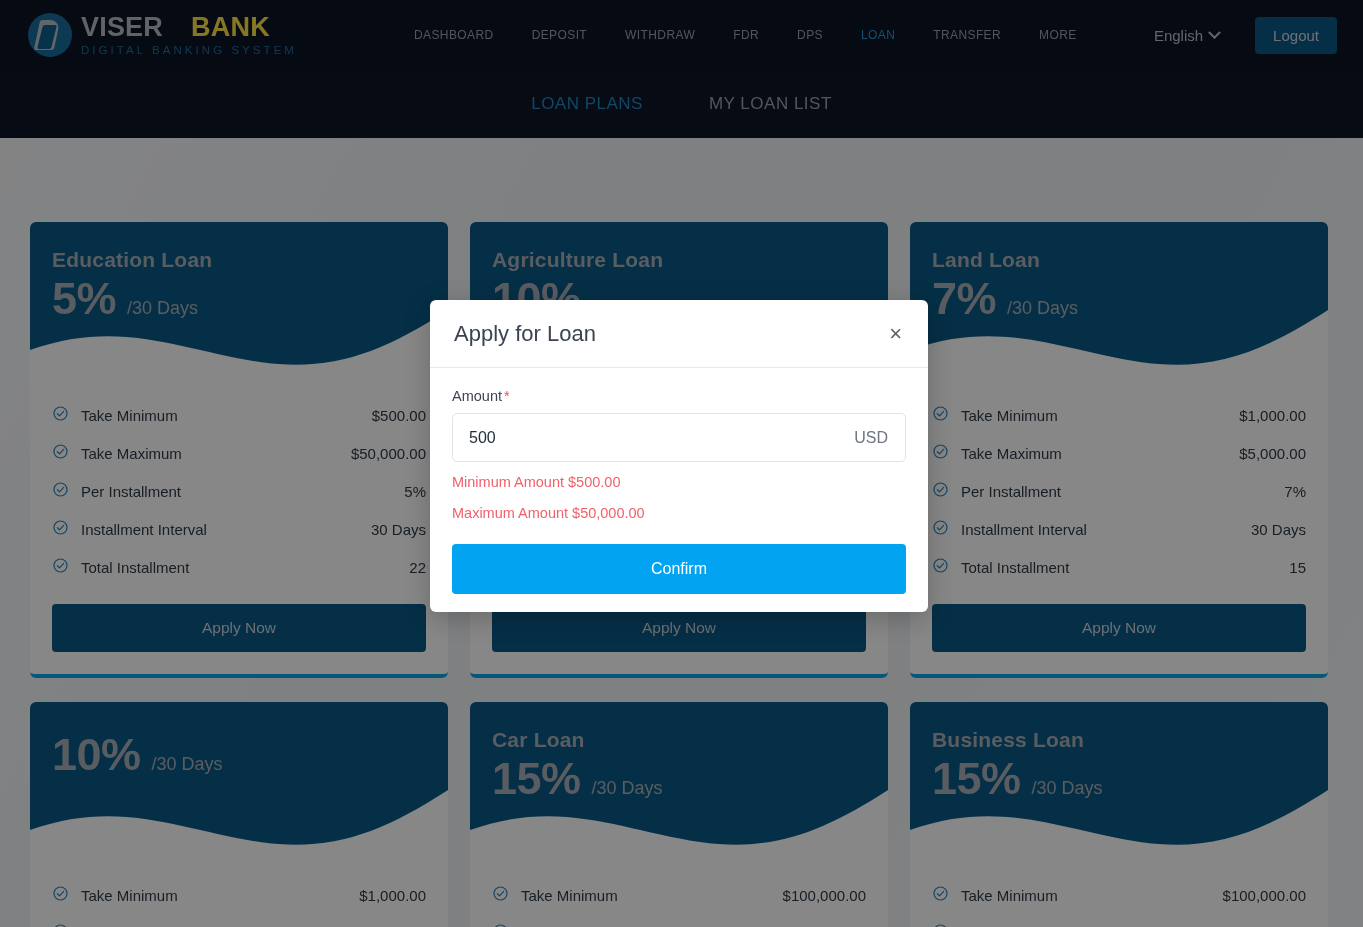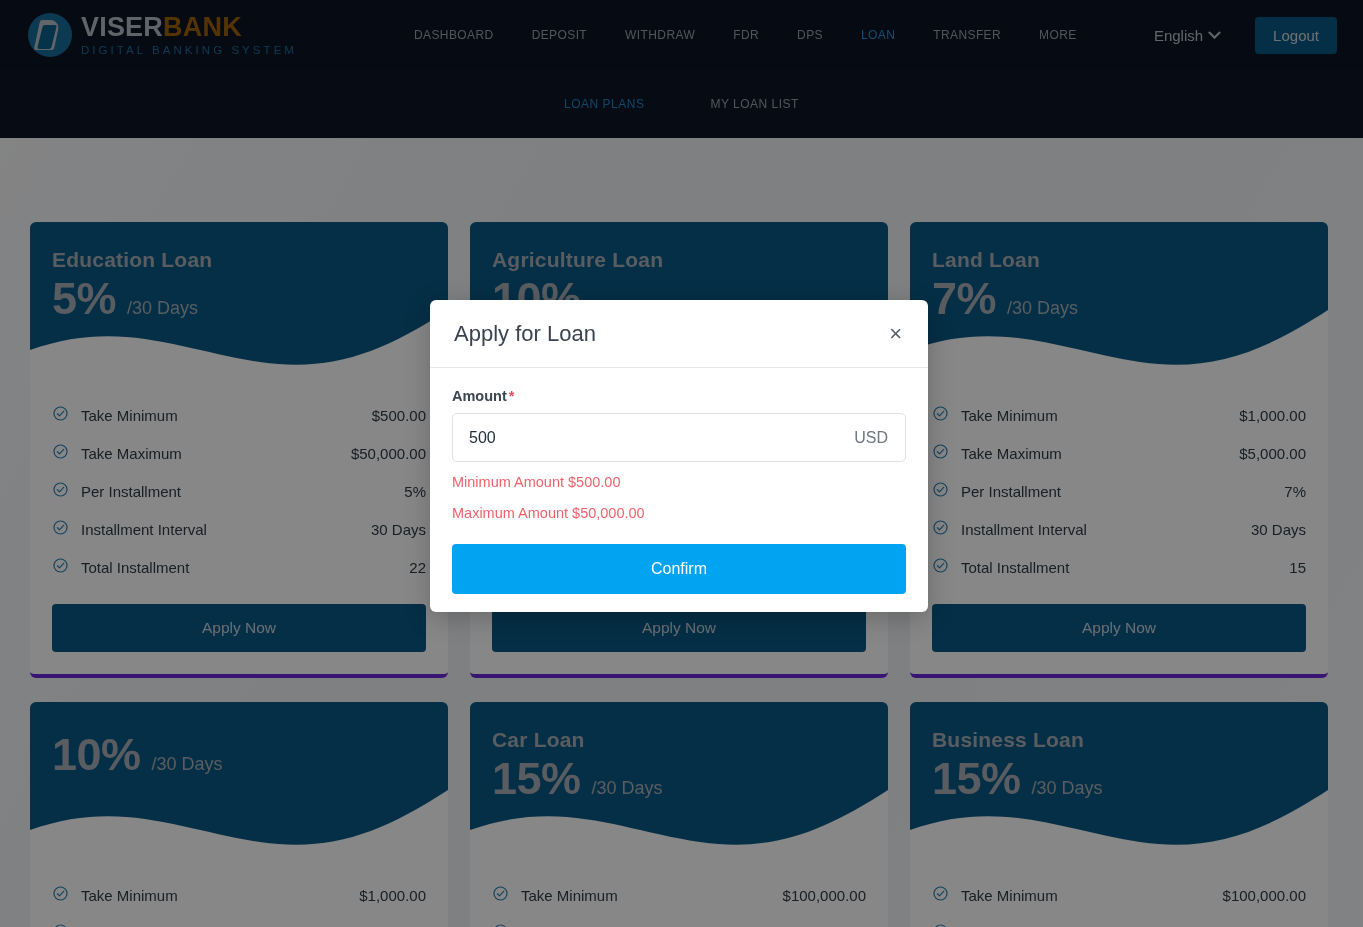--- a/index.html
+++ b/index.html
@@ -50,21 +50,21 @@
     background: #0c5f8c;
     transform: skewX(-14deg);
     border-radius: 2px;
   }
   .brand-text { margin-left: 9px; line-height: 1; }
   .brand-title {
     font-size: 27px; font-weight: bold; letter-spacing: .2px;
     font-family: "Liberation Sans Narrow","Liberation Sans", sans-serif;
   }
   .brand-title .b1 { color: #b5bcc4; }
-  .brand-title .b2 { color: #a16207; }
+  .brand-title .b2 { color: #fde047; margin-left: 28px; }
   .brand-sub {
     font-size: 11.5px; color: #1f6f9c; letter-spacing: 3.05px;
     margin-top: 4px; font-weight: 500;
   }
 
   .mainnav { display: flex; align-items: center; margin-left: 98px; gap: 0; }
   .mainnav a {
     color: #9aa2ad; text-decoration: none;
     font-size: 12px; letter-spacing: .4px; font-weight: 500;
     padding: 0 19px;
@@ -91,37 +91,37 @@
   }
 
   
   .subnav {
     position: absolute; left: 0; top: 70px; width: 1363px; height: 68px;
     background: #0d1526;
     display: flex; align-items: center; justify-content: center; gap: 66px;
     z-index: 5;
   }
   .subnav a {
-    text-decoration: none; font-size: 12px; letter-spacing: .5px; font-weight: 500;
+    text-decoration: none; font-size: 17px; letter-spacing: .5px; font-weight: 500;
     color: #9aa2ad;
     font-family: "Liberation Sans Narrow","Liberation Sans", sans-serif;
   }
   .subnav a.active { color: #1f86c6; }
 
   
   .grid {
     position: absolute; left: 30px; top: 222px;
     width: 1303px;
     display: flex; flex-wrap: wrap; gap: 24px 22px;
   }
   .card {
     width: 418px;
     background: #fff;
     border-radius: 6px;
-    border-bottom: 4px solid #6d28d9;
+    border-bottom: 4px solid #0ea5e9;
     overflow: hidden;
     position: relative;
   }
   .card-head {
     position: relative; height: 168px; padding: 26px 24px 0 22px;
     background: #fff;
   }
   .wave {
     position: absolute; inset: 0; width: 100%; height: 100%;
     display: block;
@@ -187,21 +187,21 @@
     font-size: 22px; color: #3b4350; font-weight: 500;
     font-family: "Liberation Sans", sans-serif;
   }
   .modal-close {
     margin-left: auto; background: none; border: none; cursor: pointer;
     color: #58606c; font-size: 22px; line-height: 1; padding: 4px 2px;
     font-family: "Liberation Sans", sans-serif;
   }
   .modal-body { padding: 20px 22px 18px 22px; }
   .fld-label {
-    font-size: 14.5px; color: #3d4653; font-weight: bold; margin-bottom: 9px;
+    font-size: 14.5px; color: #3d4653; font-weight: normal; margin-bottom: 9px;
   }
   .req { color: #e8505b; margin-left: 2px; }
   .inputwrap {
     display: flex; align-items: center;
     border: 1px solid #dfe3e8; border-radius: 5px;
     height: 49px; overflow: hidden; background: #fff;
   }
   .inputwrap input {
     flex: 1 1 auto; border: none; outline: none;
     padding: 0 16px; font-size: 16px; color: #24303d;

